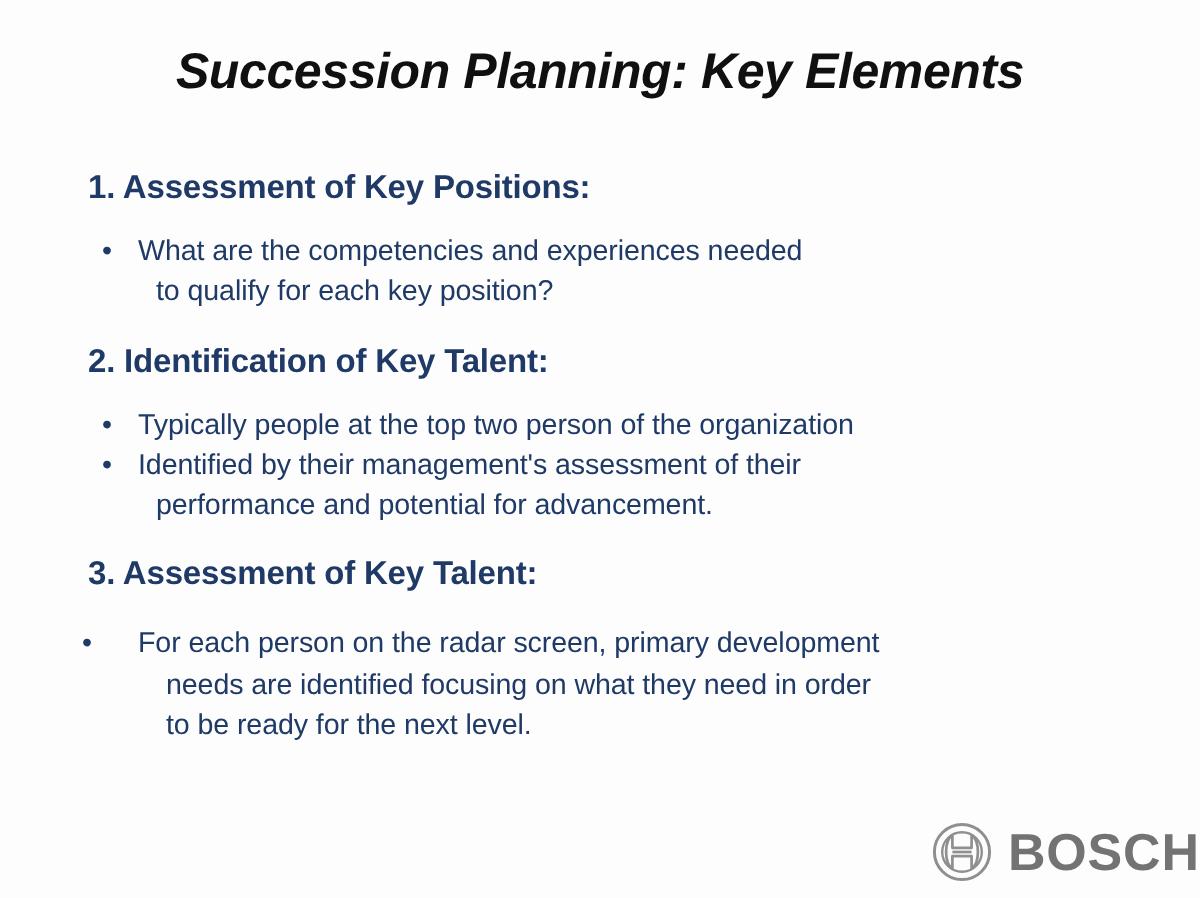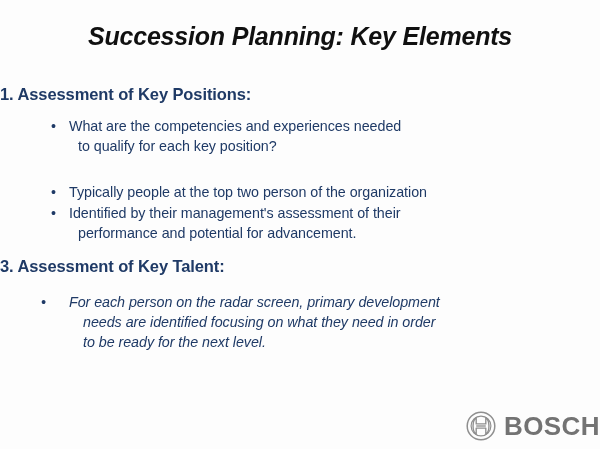--- a/index.html
+++ b/index.html
@@ -45,20 +45,21 @@
   }
 
   .section {
     position: relative;
   }
   .section-heading {
     font-size: 16.5px;
     font-weight: bold;
     color: #1d3557;
     color: #1f3a66;
+    padding-left: 44px;
     line-height: 1.25;
     letter-spacing: -0.1px;
     white-space: nowrap;
   }
 
   .bullets {
     margin: 0;
     padding: 0;
     list-style: none;
   }
@@ -80,21 +81,20 @@
   }
   .bullet .line2 {
     display: block;
     text-indent: 0;
     padding-left: 9px;
   }
 
   
   .section-3 .bullet {
     text-indent: -14px;
-    font-style: italic;
   }
   .section-3 .bullet .dot {
     width: 14px;
   }
   .section-3 .bullet .line2 {
     padding-left: 14px;
   }
 
   .sp-1 { height: 11px; }
   .sp-2 { height: 15px; }
@@ -141,20 +141,21 @@
         <li class="bullet">
           <span class="dot">•</span><span>What are the competencies and experiences needed</span>
           <span class="line2">to qualify for each key position?</span>
         </li>
       </ul>
     </div>
 
     <div class="sp-2"></div>
 
     <div class="section section-2">
+      <div class="section-heading">2. Identification of Key Talent:</div>
       <div class="sp-1"></div>
       <ul class="bullets">
         <li class="bullet">
           <span class="dot">•</span><span>Typically people at the top two person of the organization</span>
         </li>
         <li class="bullet">
           <span class="dot">•</span><span>Identified by their management's assessment of their</span>
           <span class="line2">performance and potential for advancement.</span>
         </li>
       </ul>

